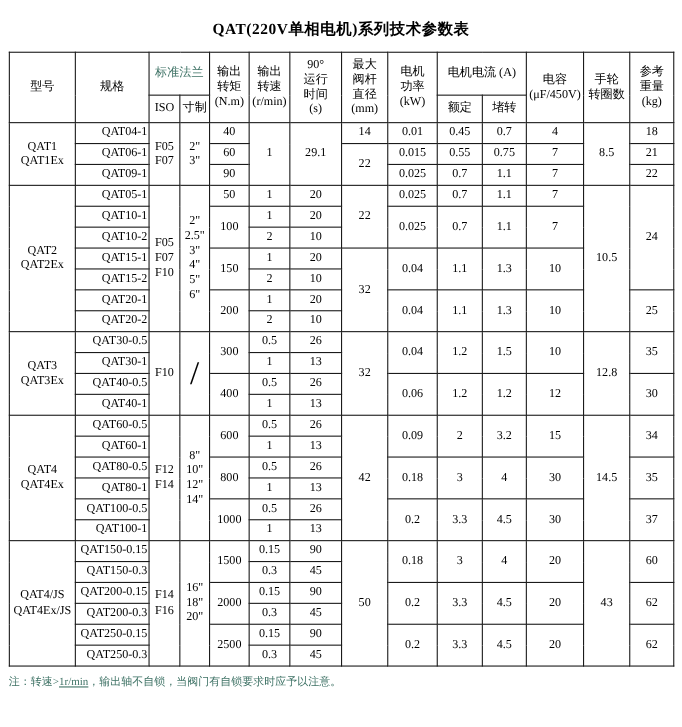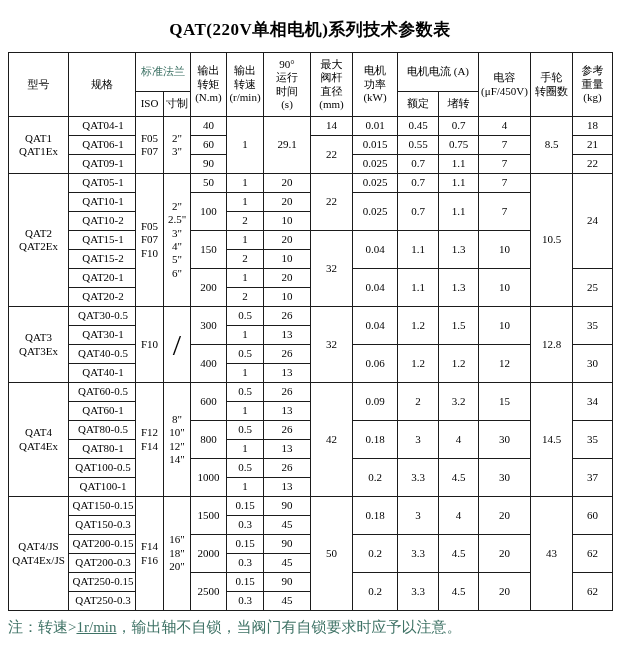--- a/index.html
+++ b/index.html
@@ -2,40 +2,40 @@
 <html style="--accent: #3E7265;"><head>
 <meta charset="utf-8">
 <style>
   html,body { margin:0; padding:0; }
   body {
     width:620px; height:661px; background:#fff; color:#000;
     font-family:"Liberation Serif","DejaVu Serif",serif;
     position:relative; overflow:hidden;
   }
   .title {
-    text-align:center; padding-top:18px; font-size:17px; font-weight:600;
+    text-align:center; padding-top:18px; font-size:14px; font-weight:600;
     letter-spacing:0.5px;
   }
   table.spec {
     border-collapse:collapse; table-layout:fixed;
     width:604px; margin:11px 0 0 8px;
   }
   th, td {
     border:1px solid #1b1b1b; text-align:center; vertical-align:middle;
     font-size:11px; font-weight:normal; white-space:pre-line;
     line-height:1.22; padding:0 1px; overflow:hidden;
   }
   thead tr.h-top th { height:38px; }
   thead tr.h-bot th { height:24px;font-family:Liberation Serif, serif; }
   tbody tr { height:19px; }
-  td.left { text-align:center; padding-left:3px; }
+  td.left { text-align:right; padding-left:3px; }
   td.slash { font-size:30px; font-weight:300; line-height:0.85; }
   th.accent { color:var(--accent,#3E7265); }
   .footnote {
-    margin:7px 0 0 8px; font-size:15px; color:var(--accent,#3E7265);
+    margin:7px 0 0 8px; font-size:10px; color:var(--accent,#3E7265);
   }
   .footnote .u { text-decoration:underline; }
 </style>
 </head>
 <body>
 
 <div class="title">QAT(220V单相电机)系列技术参数表</div>
 
 <table class="spec">
   <colgroup>

